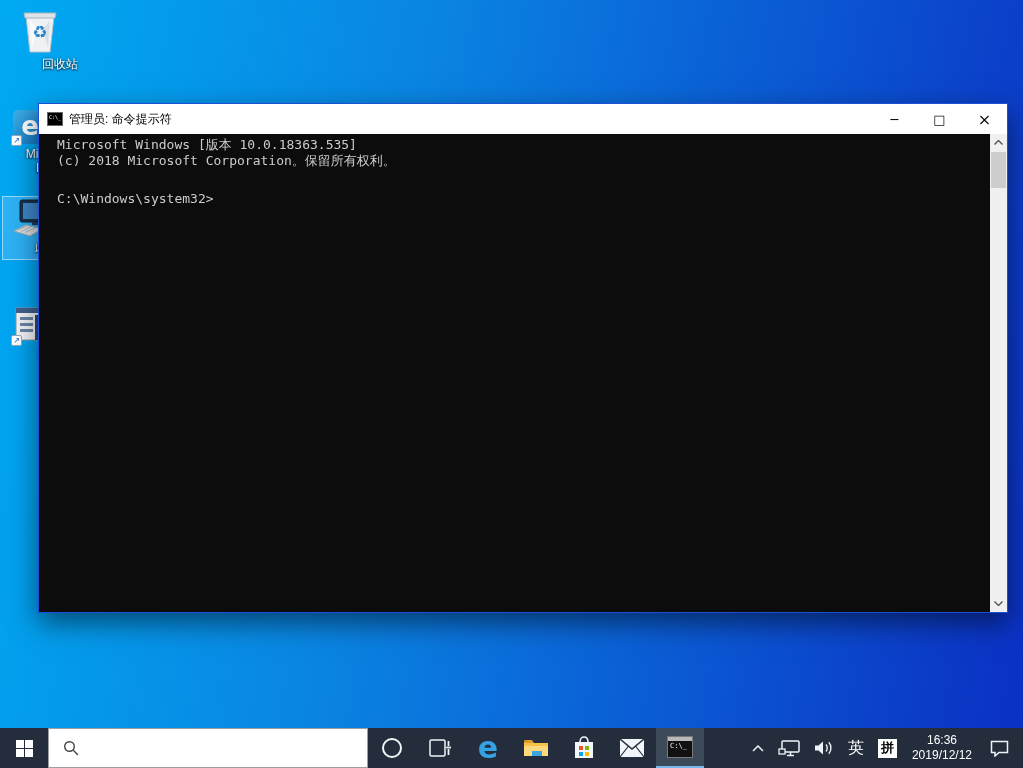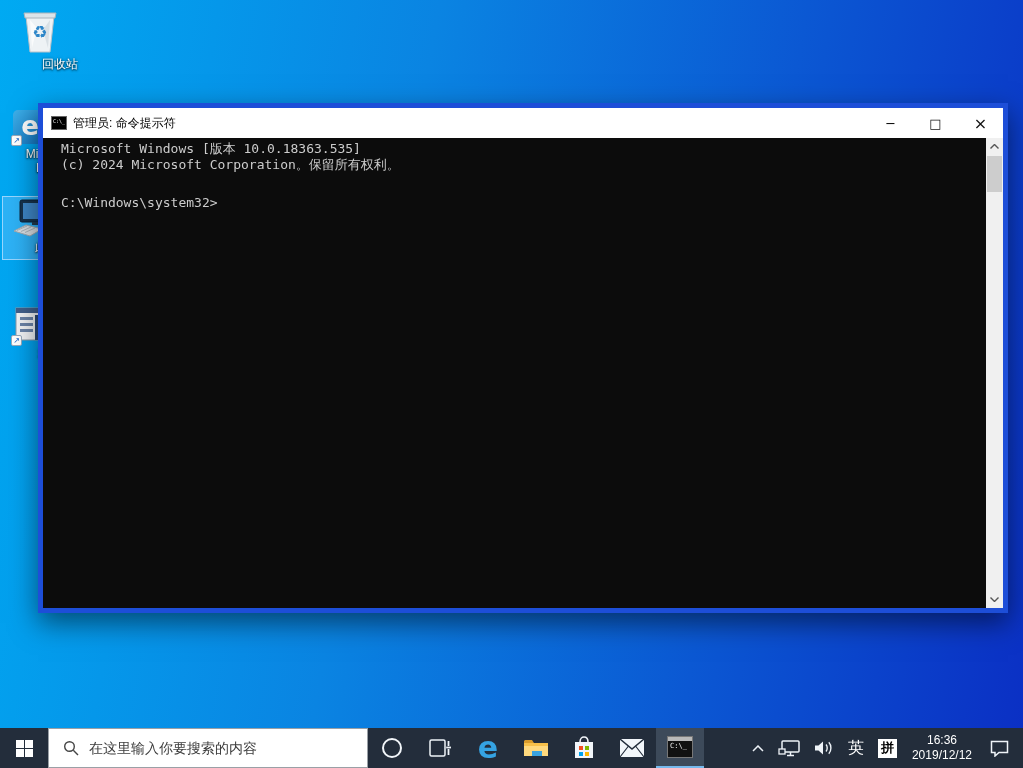--- a/index.html
+++ b/index.html
@@ -13,21 +13,21 @@
   .desk-icon { position:absolute; display:flex; flex-direction:column; align-items:center; z-index:2; }
   .desk-icon .lbl { margin-top:3px; font-size:12px; color:#fff; text-align:center;
     text-shadow:0 1px 2px rgba(0,0,0,.85), 0 0 3px rgba(0,0,0,.5); line-height:14px; width:100%;margin-left:40px; }
   .desk-icon.selected { background:rgba(130,200,255,.35); border:1px solid rgba(170,220,255,.85); }
 
   .shortcut-badge { position:absolute; left:-2px; bottom:-2px; width:11px; height:11px; background:#fff;
     border:1px solid #9ab; border-radius:2px; font-size:8px; line-height:9px; color:#1b66c9; text-align:center; }
 
   
   .win { position:absolute; left:38px; top:103px; width:970px; height:510px; z-index:5;
-    background:#0c0c0c; border:5px solid #1d4ed8; box-shadow:0 10px 26px rgba(0,0,0,.5); }
+    background:#0c0c0c; border:1px solid #1d4ed8; box-shadow:0 10px 26px rgba(0,0,0,.5); }
   .titlebar { height:30px; background:#ffffff; display:flex; align-items:center; }
   .titlebar .app-ico { width:16px; height:14px; margin:0 6px 0 8px; background:#000; border:1px solid #666;
     position:relative; }
   .titlebar .app-ico::before { content:"C:\\_"; position:absolute; left:1px; top:1px; color:#fff;
     font:5px "DejaVu Sans Mono",monospace; letter-spacing:0; }
   .titlebar .ttl { font-size:12px; color:#000; flex:1; }
   .cap-btn { width:45px; height:30px; display:flex; align-items:center; justify-content:center;
     font-family:"DejaVu Sans",sans-serif; color:#111; font-size:13px; }
   .cap-btn.close { font-size:16px; }
 
@@ -138,21 +138,21 @@
   <div class="titlebar">
     <span class="app-ico"></span>
     <span class="ttl">管理员: 命令提示符</span>
     <span class="cap-btn">─</span>
     <span class="cap-btn">□</span>
     <span class="cap-btn close">×</span>
   </div>
 
   <div class="console" style="background: rgb(12, 12, 12); color: rgb(204, 204, 204);">
     <div class="c-line">Microsoft Windows [版本 10.0.18363.535]</div>
-    <div class="c-line">(c) 2024 Microsoft Corporation。保留所有权利。</div>
+    <div class="c-line">(c) 2018 Microsoft Corporation。保留所有权利。</div>
     <div class="c-line"></div>
     <div class="c-line cmdrow">
       <span>C:\Windows\system32&gt;</span>
     </div>
   </div>
 
   <div class="scrollbar">
     <span class="sb-arrow" style="top:0;">
       <svg width="9" height="5" viewBox="0 0 9 5">
           <polyline points="0.5,4.5 4.5,0.5 8.5,4.5" fill="none" stroke="#555" stroke-width="1.4"></polyline>
@@ -178,21 +178,20 @@
       </span>
   </div>
 
   <div class="searchbox">
     <span class="search-glyph">
       <svg width="16" height="16" viewBox="0 0 16 16">
         <circle cx="6.5" cy="6.5" r="4.8" fill="none" stroke="#444" stroke-width="1.4"></circle>
         <line x1="10.3" y1="10.3" x2="15" y2="15" stroke="#444" stroke-width="1.4"></line>
       </svg>
     </span>
-    <input type="text" placeholder="在这里输入你要搜索的内容" style="">
   </div>
 
   <div class="tb-btn">
     <span class="cortana-ring"></span>
   </div>
 
   <div class="tb-btn">
     <span>
       <svg width="22" height="20" viewBox="0 0 22 20">
         <rect x="1" y="2" width="15" height="16" rx="1.5" fill="none" stroke="#eef3f8" stroke-width="1.5"></rect>

